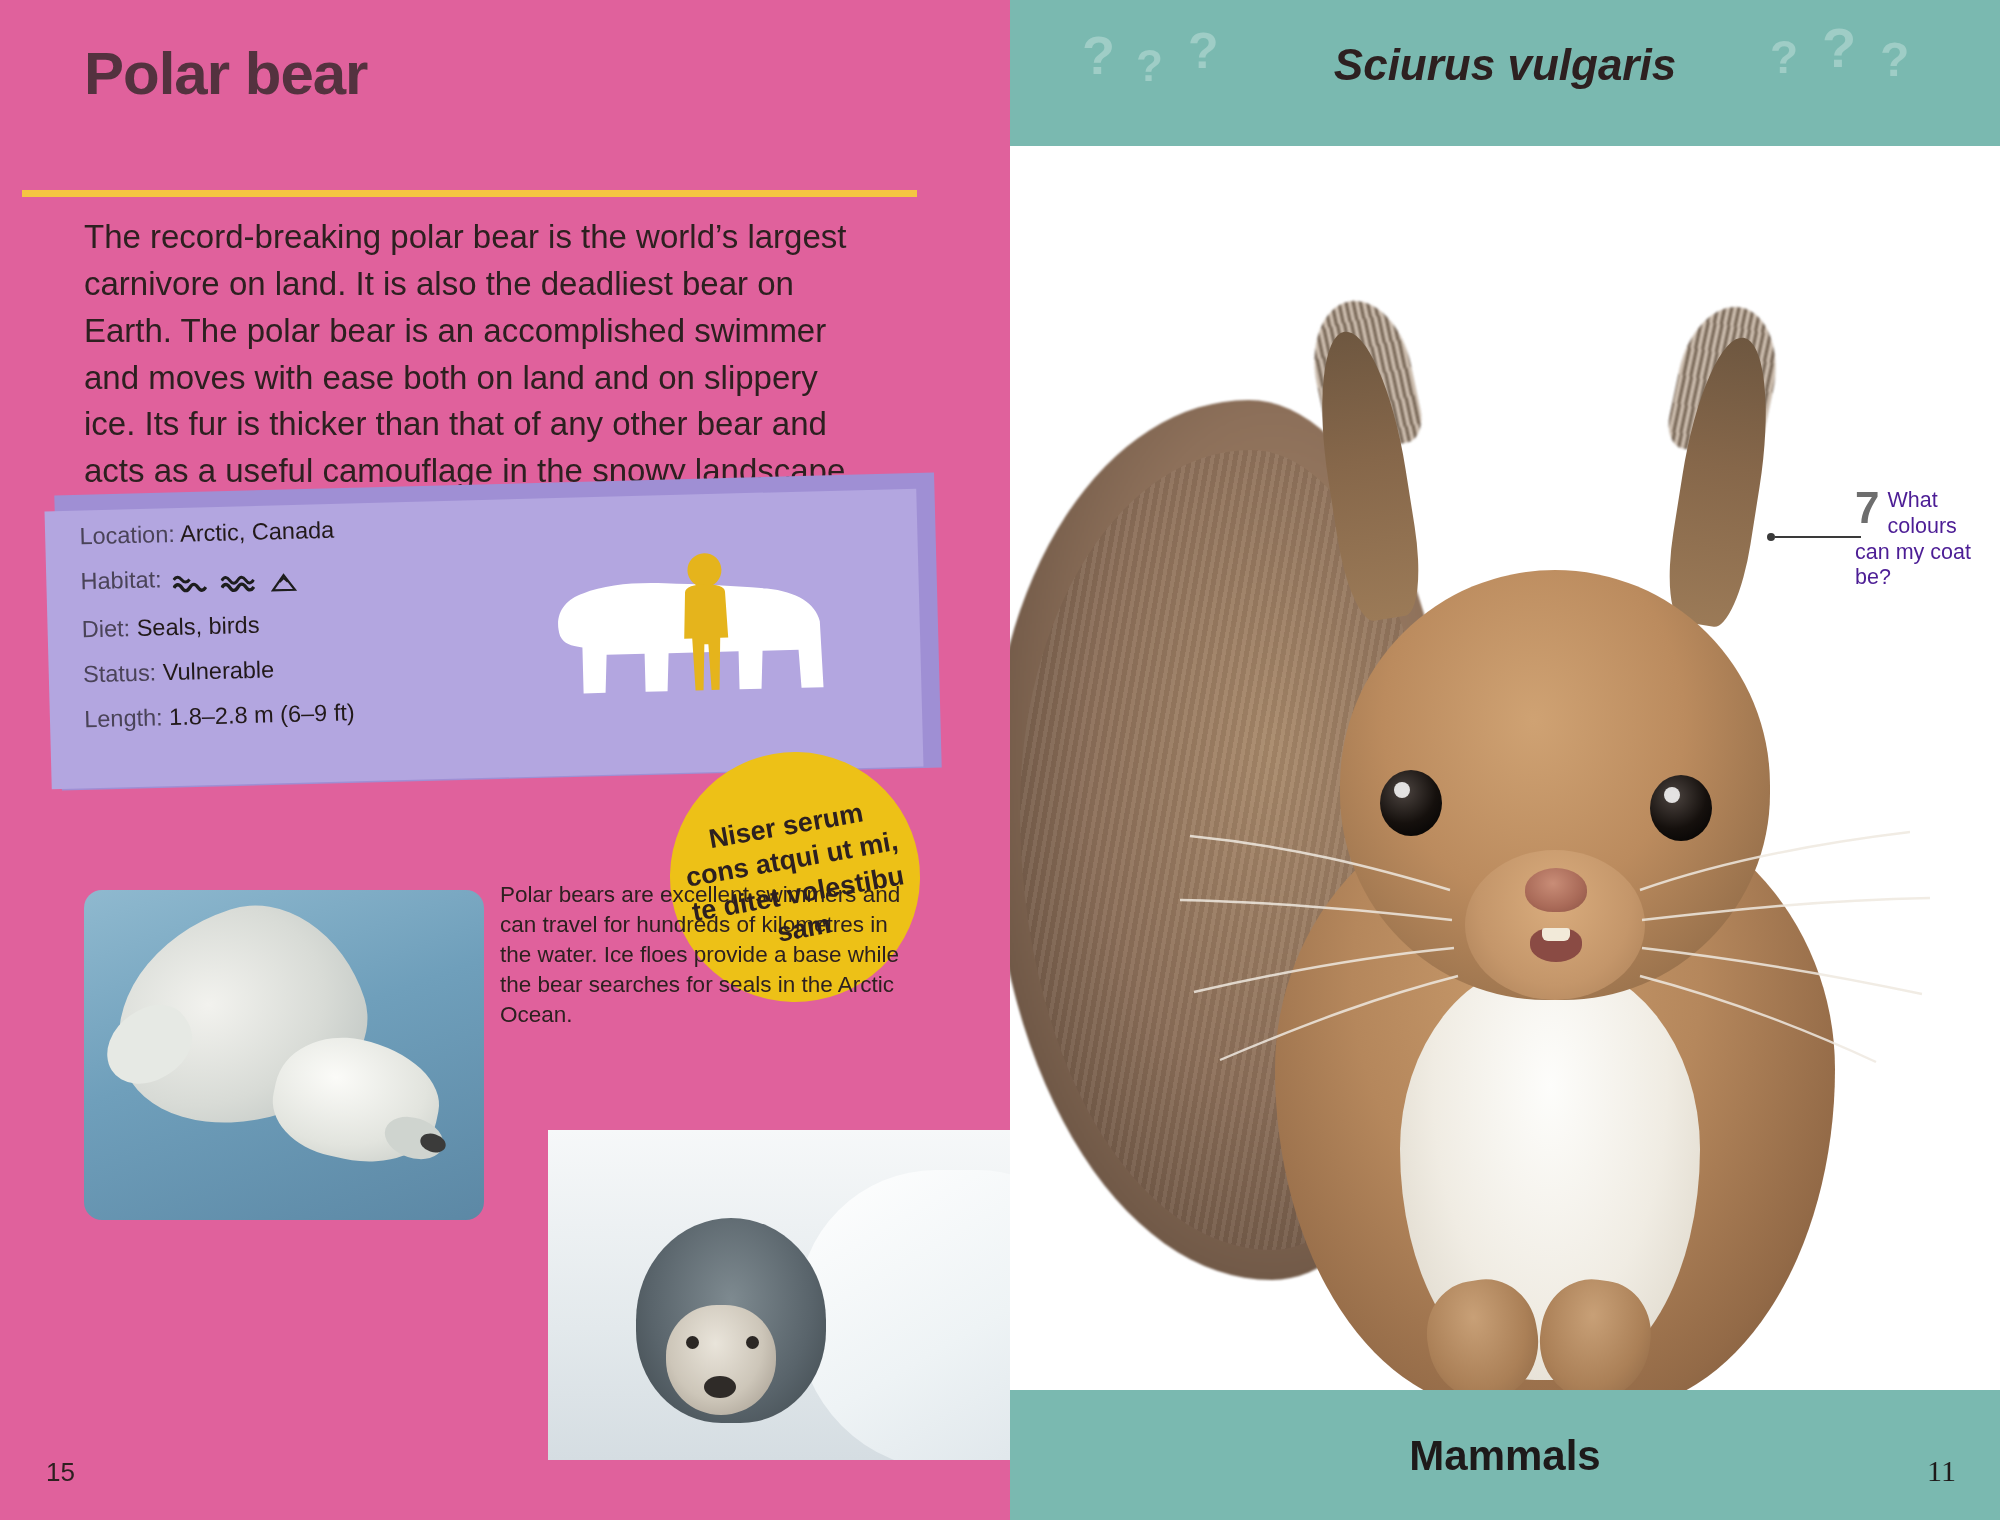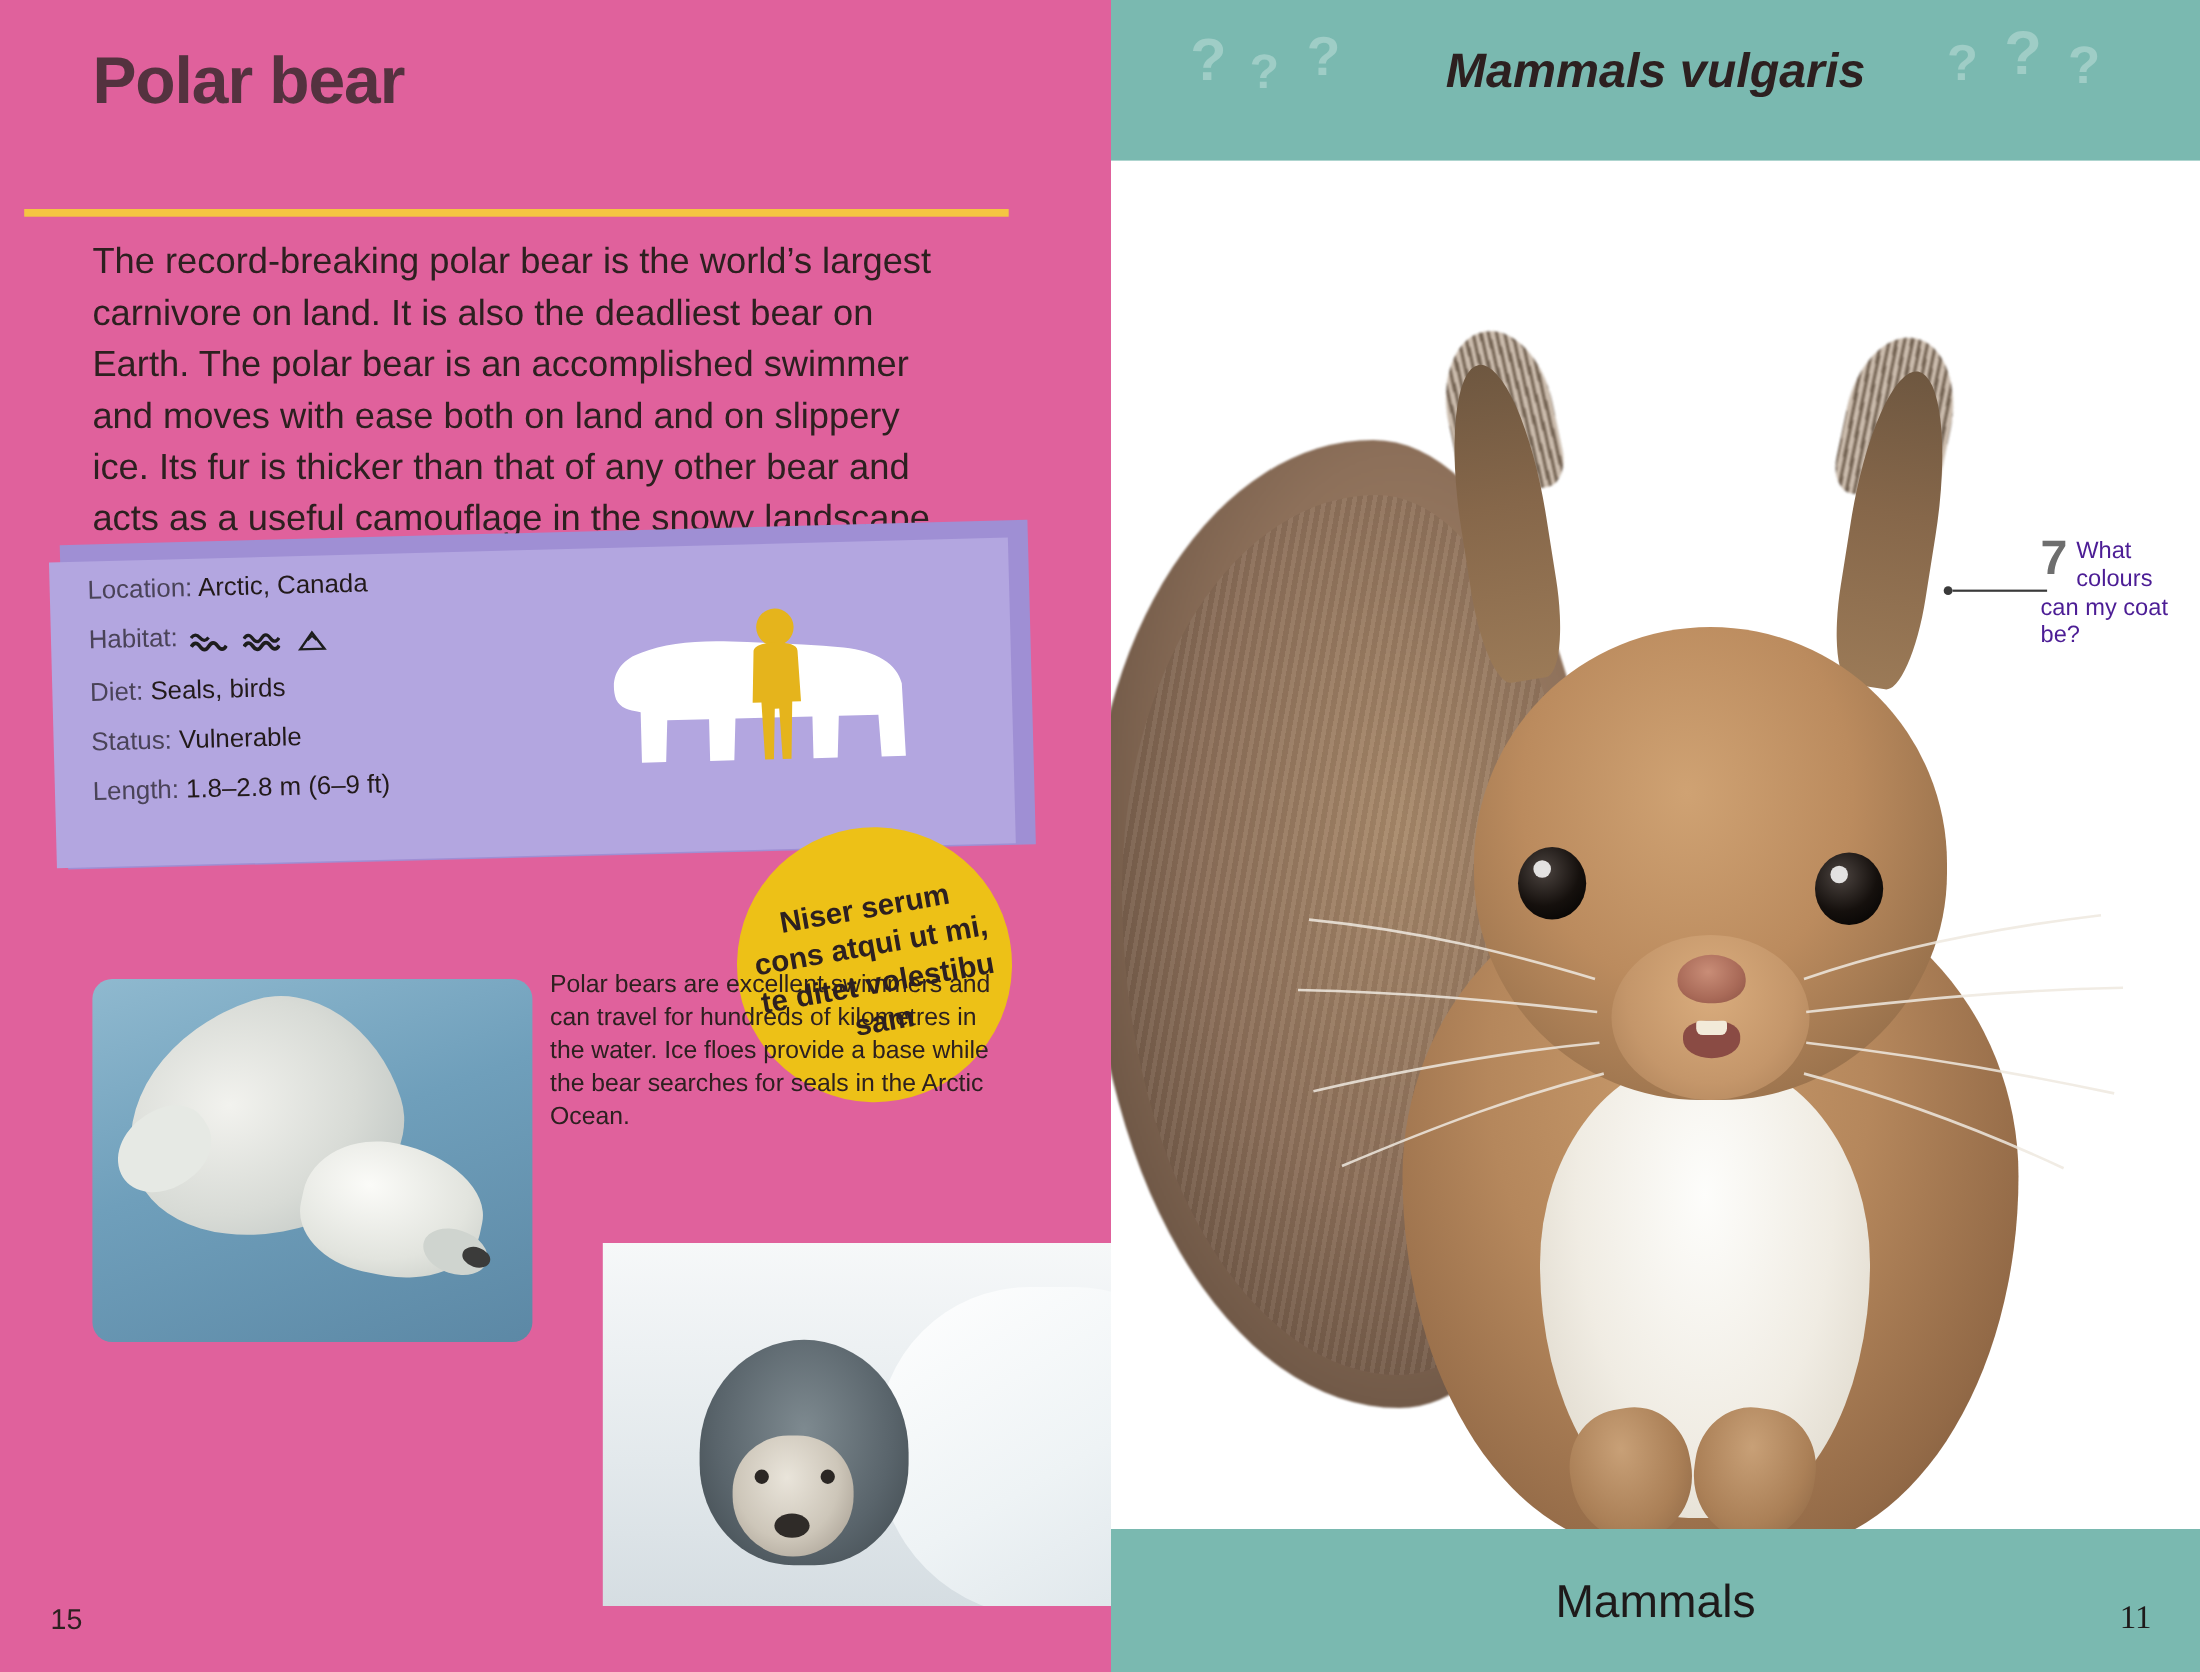--- a/index.html
+++ b/index.html
@@ -484,21 +484,21 @@
     left: 0; bottom: 0;
     width: 990px; height: 130px;
     background: #7ab9b0;
   }
   .section-title {
     position: absolute;
     left: 0; bottom: 40px;
     width: 990px;
     text-align: center;
     font-size: 42px;
-    font-weight: normal;
+    font-weight: bold;
     color: #1e1a1a;
   }
   .folio-right {
     position: absolute;
     right: 44px;
     bottom: 32px;
     font-size: 30px;
     color: #1e1a1a;
     font-family: Liberation Serif, serif;
   }
@@ -597,21 +597,21 @@
 
   <div class="page-right">
 
     <div class="top-band"></div>
     <div class="qmark qm1">?</div>
     <div class="qmark qm2">?</div>
     <div class="qmark qm3">?</div>
     <div class="qmark qm4">?</div>
     <div class="qmark qm5">?</div>
     <div class="qmark qm6">?</div>
-    <div class="sci-name">Mammals vulgaris</div>
+    <div class="sci-name">Sciurus vulgaris</div>
 
     <div class="q-col q-col-left">
       <div class="q-item">
         <span class="q-num">1</span>
         <span class="q-text">What am I?</span>
       </div>
       <div class="q-item">
         <span class="q-num">2</span>
         <span class="q-text">Where do I live?</span>
       </div>

